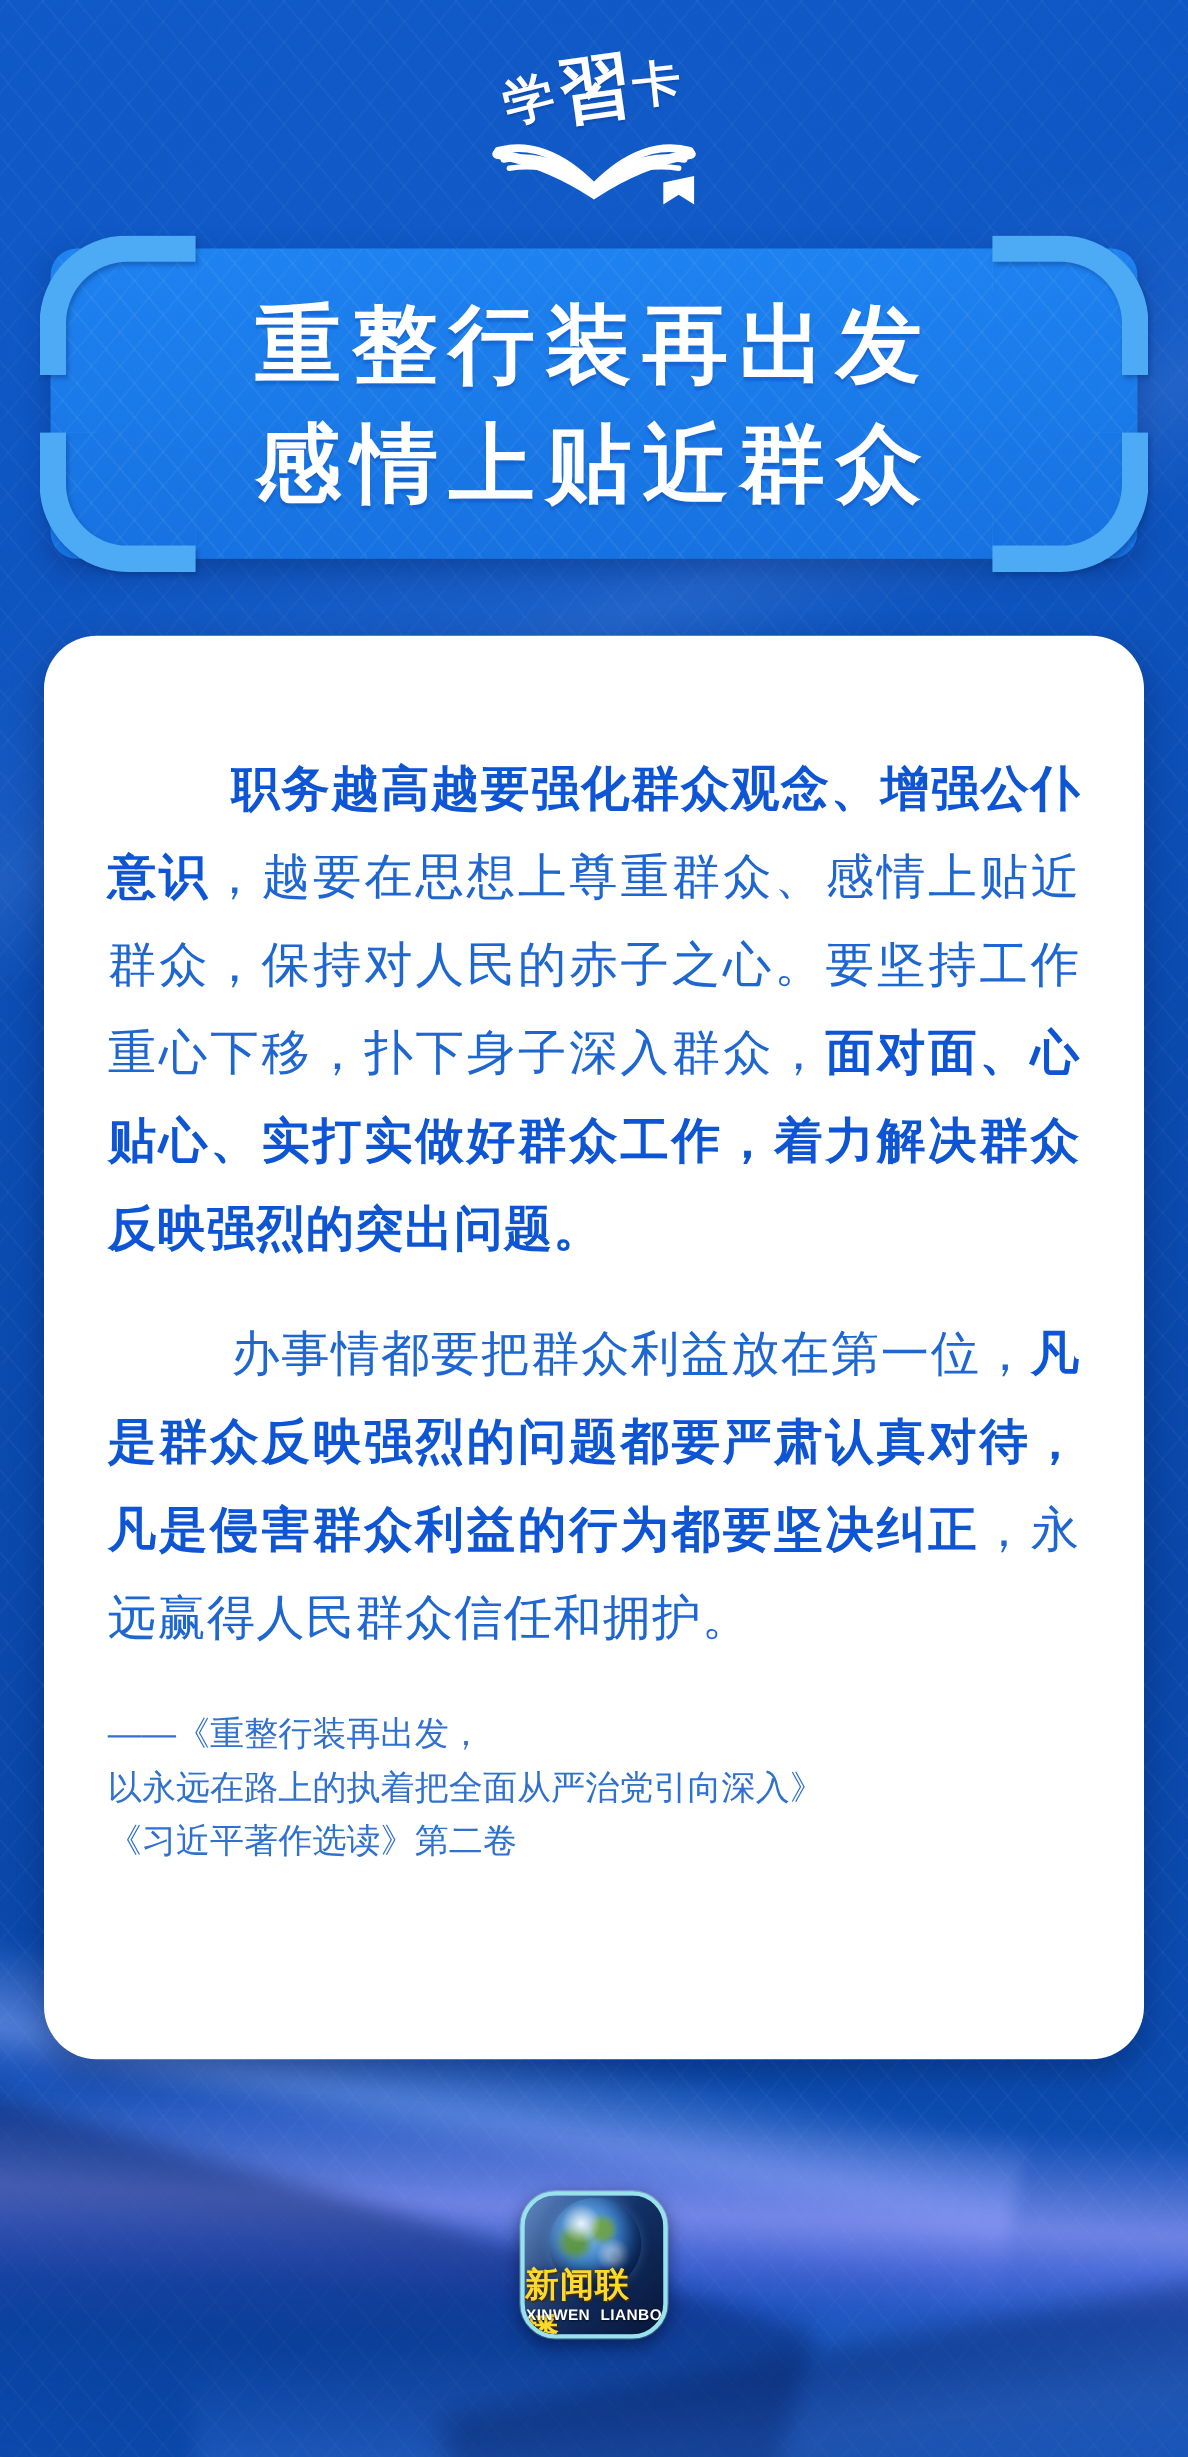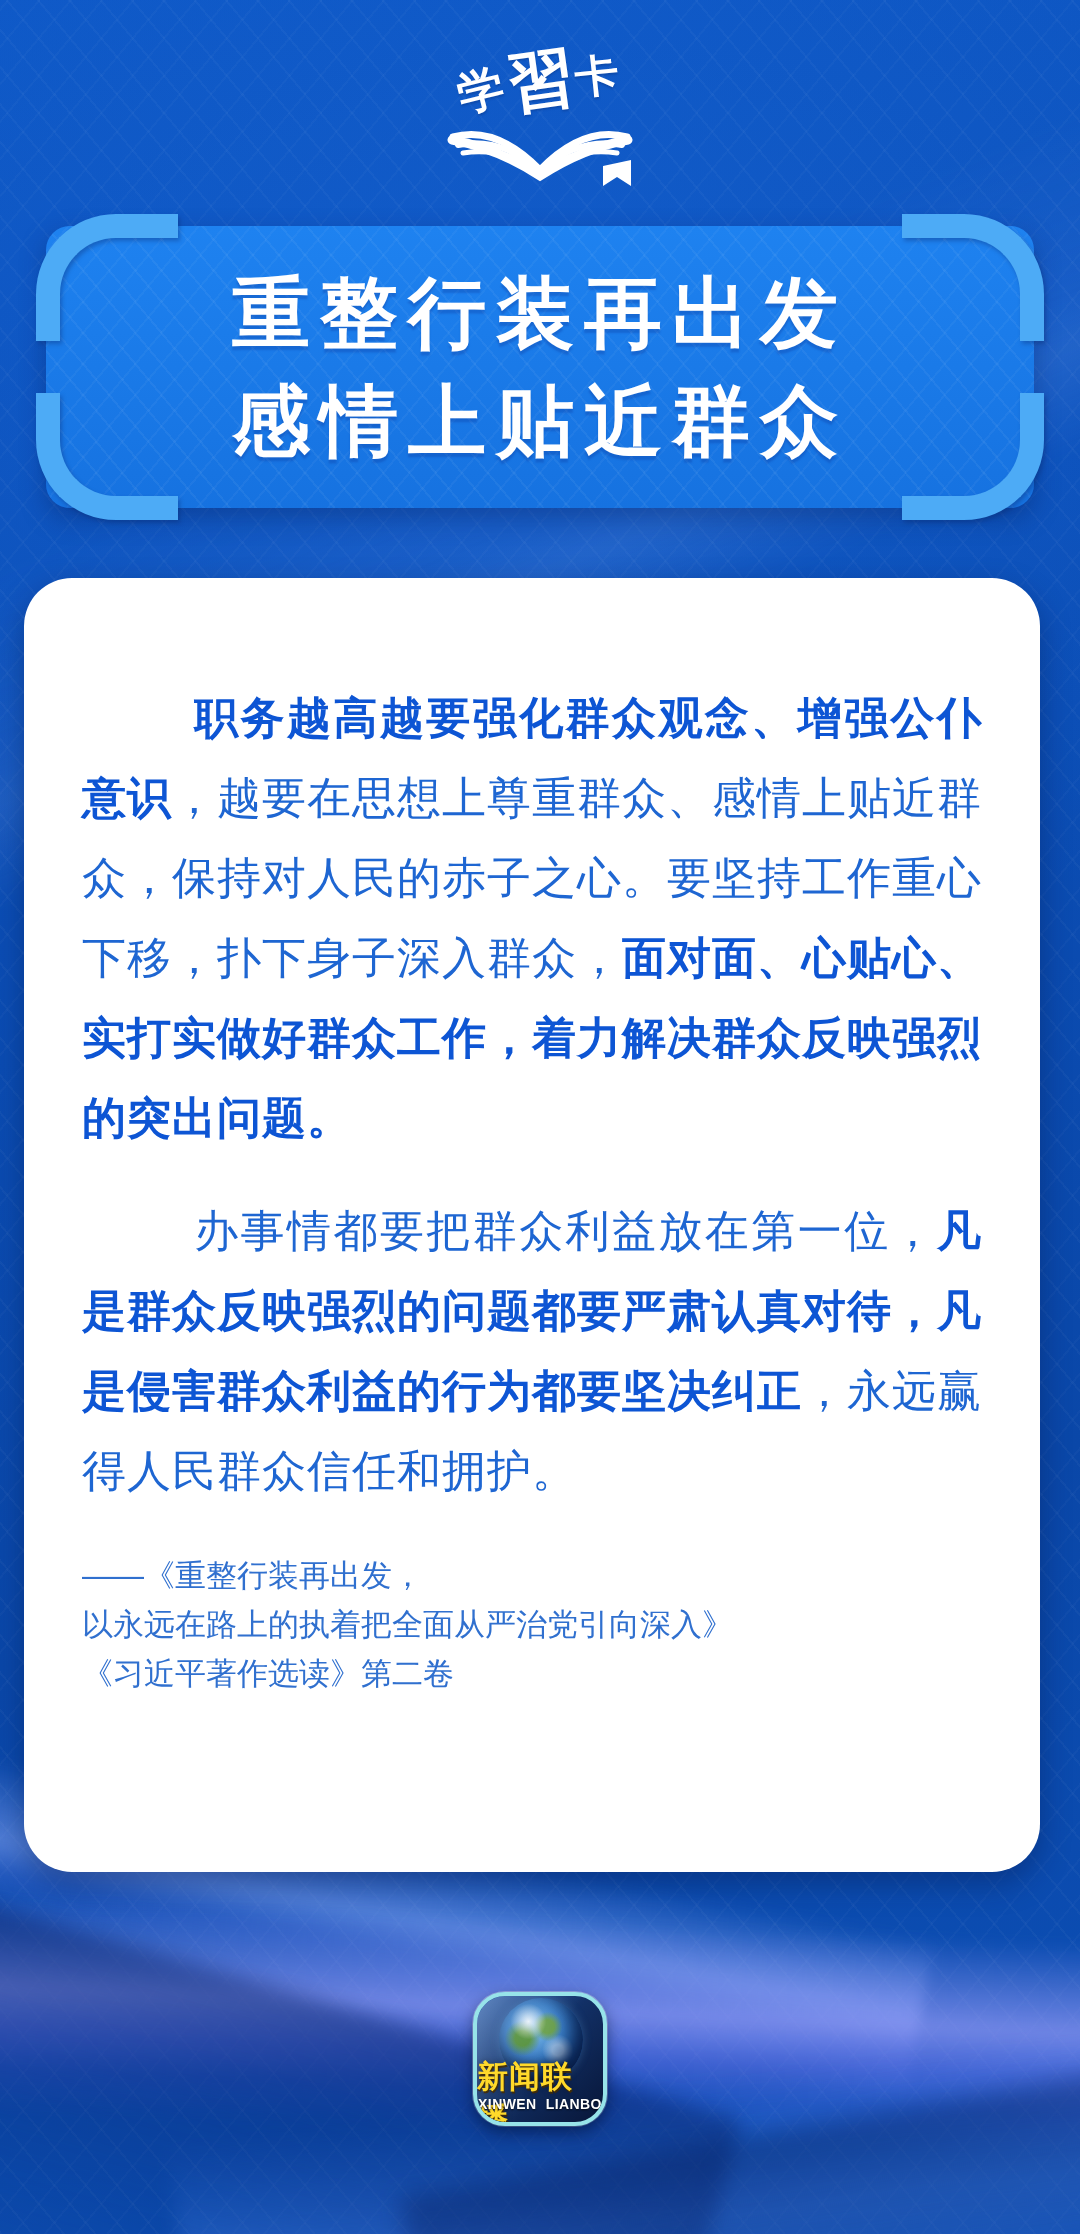--- a/index.html
+++ b/index.html
@@ -70,21 +70,21 @@
     letter-spacing:10px;text-shadow:0 4px 2px rgba(10,50,150,.28);}
   .bracket{position:absolute;width:118px;height:103px;border:24px solid #4dabf6;
     filter:drop-shadow(2px 3px 2px rgba(8,40,110,.35));}
   .b-tl{left:-10px;top:-12px;border-right:none;border-bottom:none;border-top-left-radius:80px;}
   .b-tr{right:-10px;top:-12px;border-left:none;border-bottom:none;border-top-right-radius:80px;}
   .b-bl{left:-10px;bottom:-12px;border-right:none;border-top:none;border-bottom-left-radius:80px;}
   .b-br{right:-10px;bottom:-12px;border-left:none;border-top:none;border-bottom-right-radius:80px;}
 
   
   .card{
-    position:absolute;left:24px;right:40px;top:578px;height:1294px;z-index:1;
+    position:absolute;left:40px;right:40px;top:578px;height:1294px;z-index:1;
     background:#ffffff;border-radius:48px;
     box-shadow:0 12px 30px rgba(4,24,78,.40);
     box-sizing:border-box;
   }
   .quote{padding:100px 58px 0;}
   .para{margin:0 0 33px;font-size:44px;line-height:80px;letter-spacing:1px;
     text-align:justify;color:#1e66d2;text-indent:2.55em;}
   .para .b{font-weight:900;color:#0d55d4;}
   .para .r{font-weight:500;}
   .attr{margin-top:40px;padding:0 58px;text-align:left;

